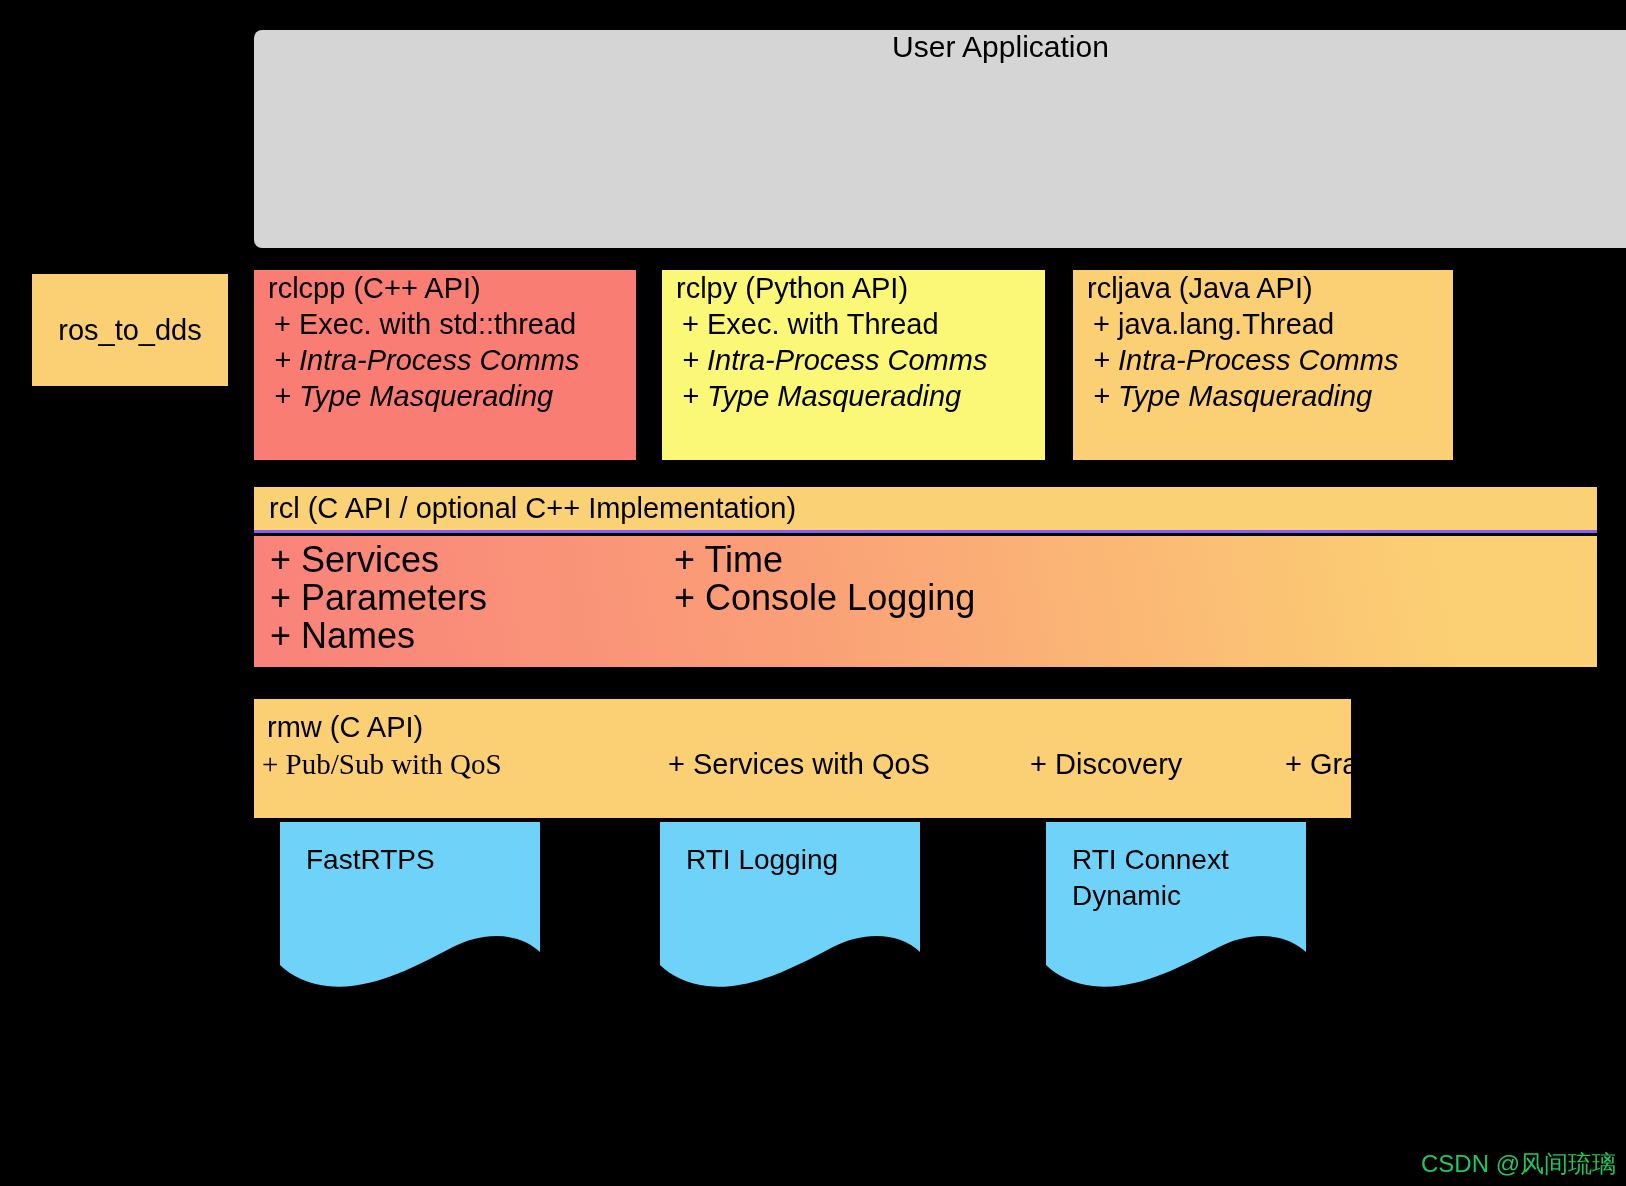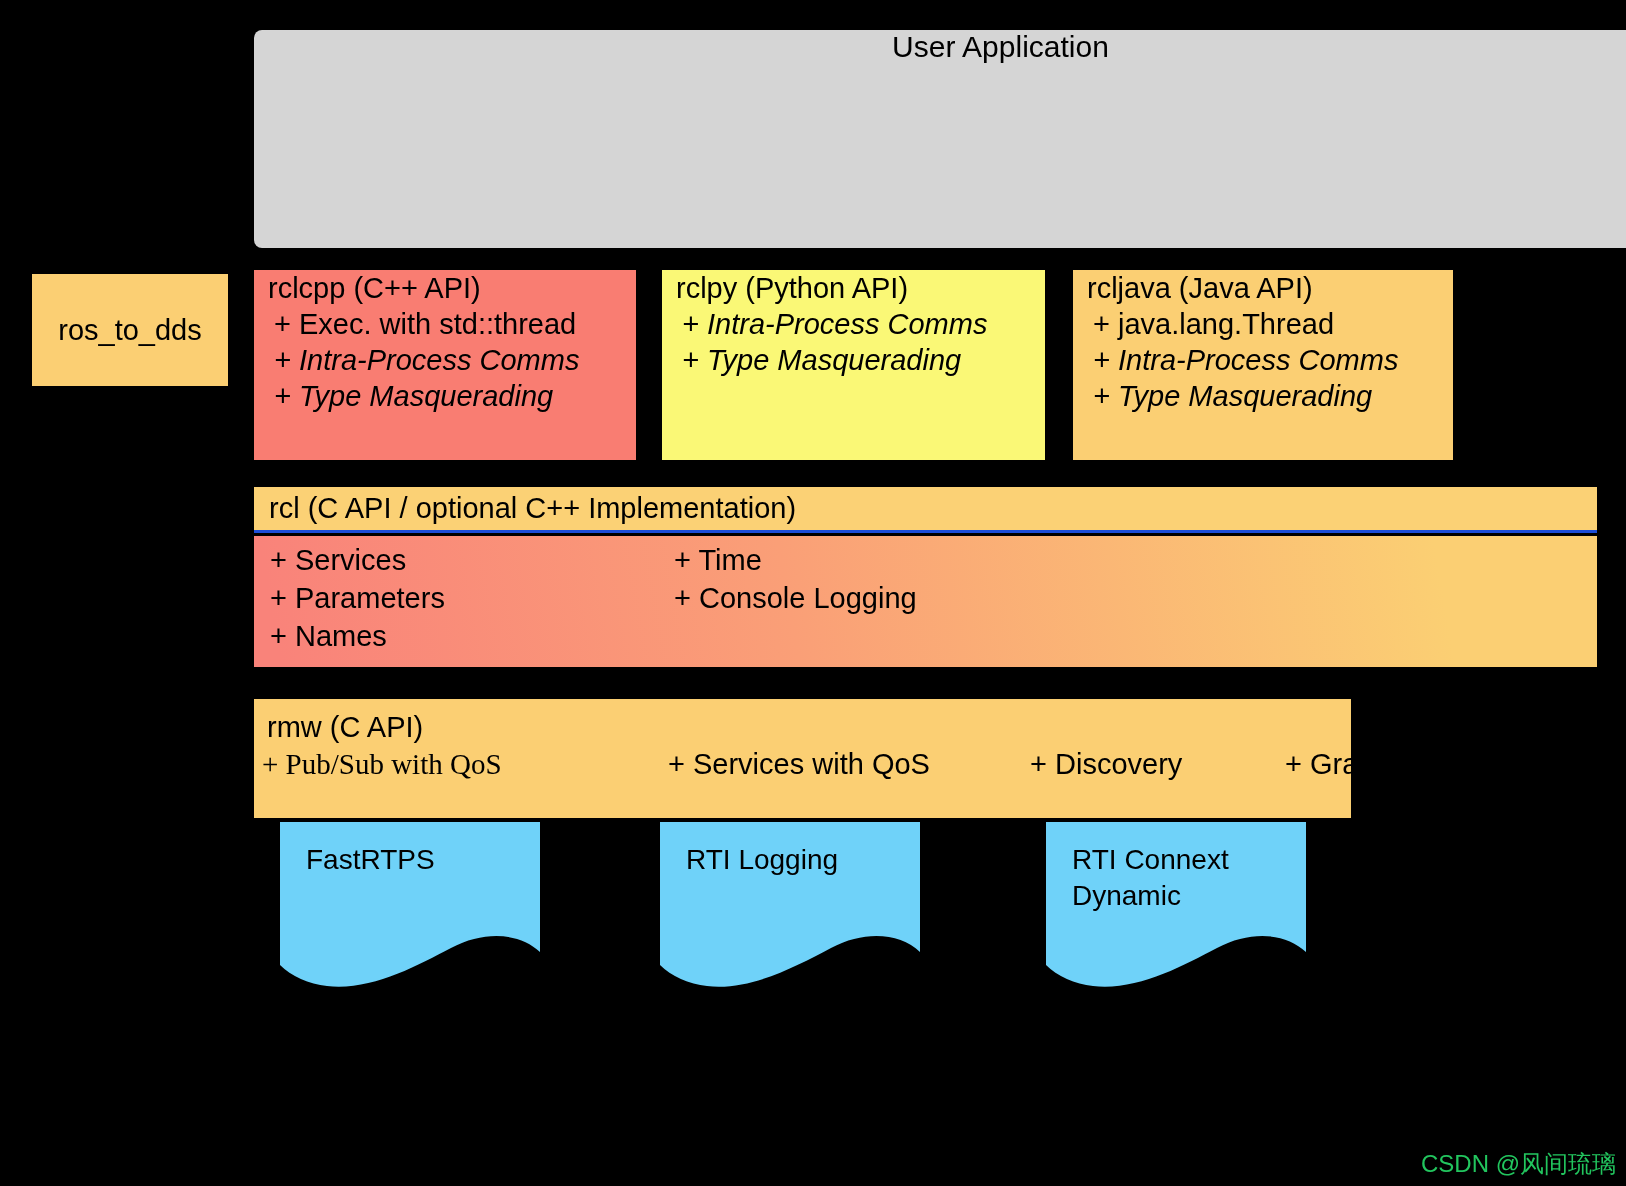--- a/index.html
+++ b/index.html
@@ -37,29 +37,29 @@
   }
   .lib-rclcpp  { left: 254px;  width: 382px; background: #F97D72; }
   .lib-rclpy   { left: 662px;  width: 383px; background: #FAF876; }
   .lib-rcljava { left: 1073px; width: 380px; background: #FBCF73; }
   .lib-item { margin-left: 6px; }
   .italic { font-style: italic; }
 
   .rcl-header {
     left: 254px; top: 487px; width: 1343px; height: 46px;
     background: #FBD175;
-    border-bottom: 3px solid #1d4ed8;
+    border-bottom: 3px solid #8b5cf6;
     font-size: 29px;
     display: flex; align-items: center;
     padding-left: 15px;
   }
   .rcl-body {
     left: 254px; top: 536px; width: 1343px; height: 131px;
     background: linear-gradient(80deg, #F9837A 2%, #FA9F77 40%, #FBCF73 88%);
-    font-size: 29px; line-height: 38px;
+    font-size: 36px; line-height: 38px;
   }
   .rcl-col { position: absolute; top: 5px; }
   .rcl-col1 { left: 16px; }
   .rcl-col2 { left: 420px; }
 
   .rmw {
     left: 254px; top: 699px; width: 1097px; height: 119px;
     background: #FBCF73;
     font-size: 29px; line-height: 37px; padding-left: 8px;
   }
@@ -103,20 +103,21 @@
 
   <div class="abs lib lib-rclcpp">
     <div>rclcpp (C++ API)</div>
     <div class="lib-item">+ Exec. with std::thread</div>
     <div class="lib-item italic">+ Intra-Process Comms</div>
     <div class="lib-item italic">+ Type Masquerading</div>
   </div>
 
   <div class="abs lib lib-rclpy">
     <div>rclpy (Python API)</div>
+    <div class="lib-item">+ Exec. with Thread</div>
     <div class="lib-item italic">+ Intra-Process Comms</div>
     <div class="lib-item italic">+ Type Masquerading</div>
   </div>
 
   <div class="abs lib lib-rcljava">
     <div>rcljava (Java API)</div>
     <div class="lib-item">+ java.lang.Thread</div>
     <div class="lib-item italic">+ Intra-Process Comms</div>
     <div class="lib-item italic">+ Type Masquerading</div>
   </div>

